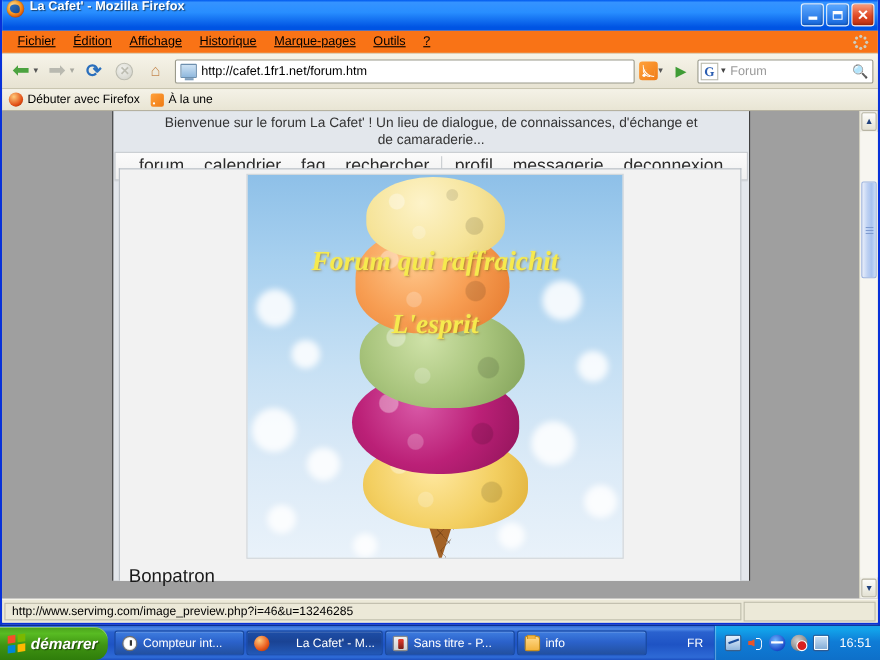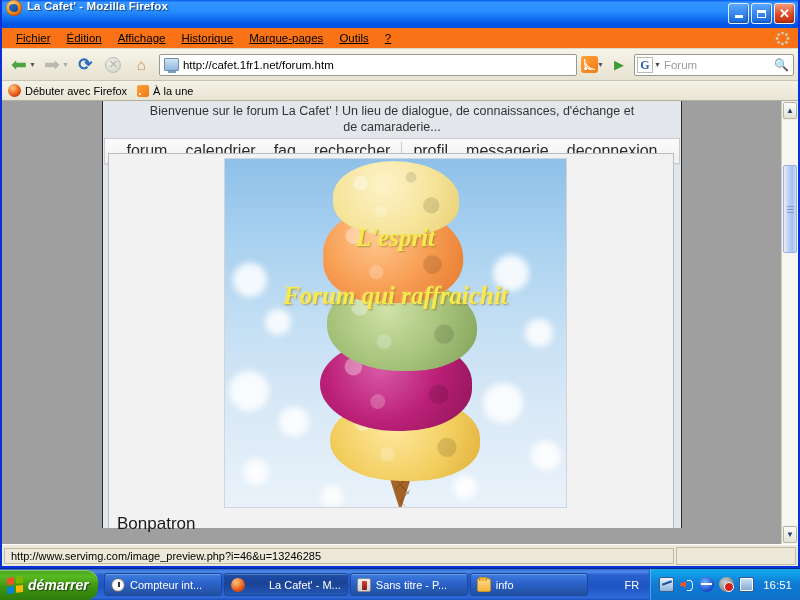--- a/index.html
+++ b/index.html
@@ -532,22 +532,22 @@
                   <span class="scoop-tex"></span>
                 </div>
               <div class="scoop" id="scoop-orange">
                   <span class="scoop-tex"></span>
                 </div>
               <div class="scoop" id="scoop-cream">
                   <span class="scoop-tex"></span>
                 </div>
 
               <div id="banner-text">
+                <div>Forum qui raffraichit</div>
                 <div>L'esprit</div>
-                <div>Forum qui raffraichit</div>
               </div>
             </div>
 
             <div id="bonpatron">Bonpatron</div>
           </div>
 
         </div>
       </div>
 
       <div id="vscroll">

